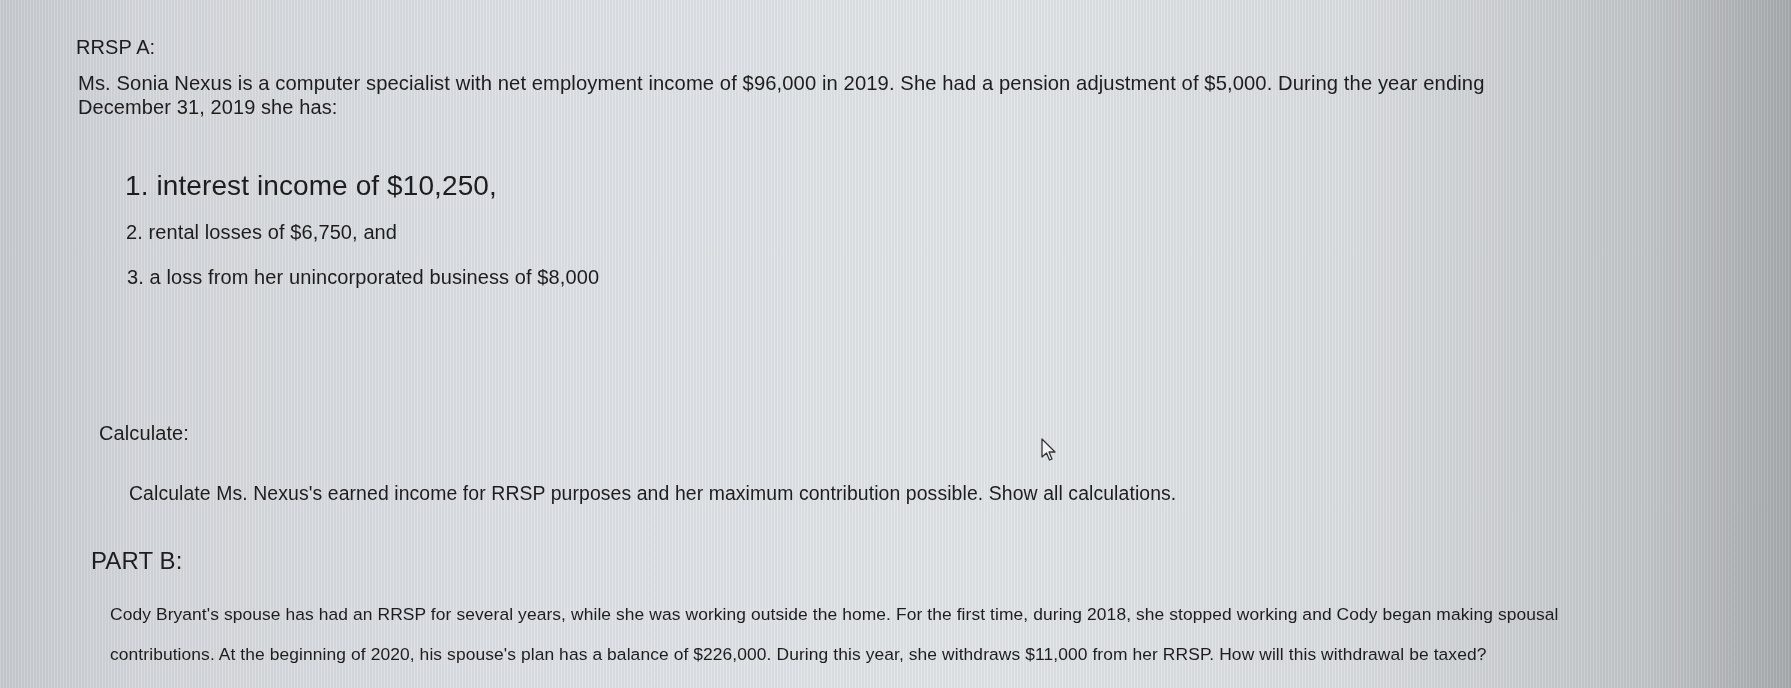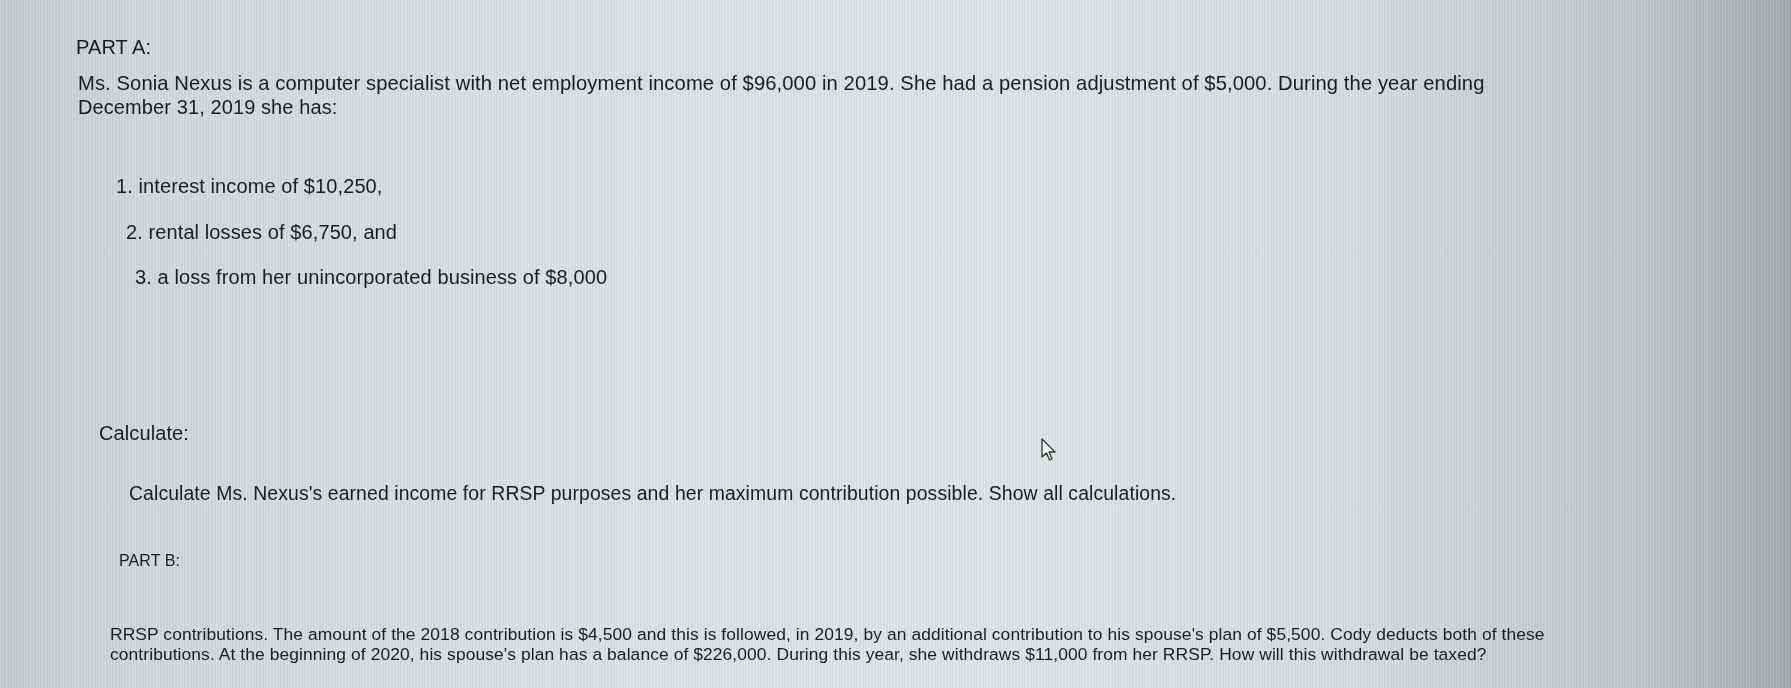--- a/index.html
+++ b/index.html
@@ -39,37 +39,37 @@
       top: 438px;
       width: 18px;
       height: 24px;
     }
   </style>
 </head>
 <body>
 
 <div class="doc">
 
-  <div class="t" style="left:76px; top:35px; font-size:20px;">PART A:</div>
+  <div class="t" style="left:76px; top:35px; font-size:20px;">RRSP A:</div>
 
   <div class="t" style="left:78px; top:71px; font-size:20.2px;">Ms. Sonia Nexus is a computer specialist with net employment income of $96,000 in 2019. She had a pension adjustment of $5,000.  During the year ending</div>
   <div class="t" style="left:78px; top:95px; font-size:20px;">December 31, 2019 she has:</div>
 
-  <div class="t" style="left:116px; top:174px; font-size:20px;">1. interest income of $10,250,</div>
+  <div class="t" style="left:125px; top:174px; font-size:28px;">1. interest income of $10,250,</div>
   <div class="t" style="left:126px; top:220px; font-size:20px;">2. rental losses of $6,750, and</div>
-  <div class="t" style="left:127px; top:265px; font-size:20px;margin-left:8px;">3. a loss from her unincorporated business of $8,000</div>
+  <div class="t" style="left:127px; top:265px; font-size:20px;">3. a loss from her unincorporated business of $8,000</div>
 
 
   <div class="t" style="left:99px; top:421px; font-size:20px;">Calculate:</div>
 
   <div class="t" style="left:101px; top:481px; font-size:19.4px;margin-left:28px;">Calculate Ms. Nexus's earned income for RRSP purposes and her maximum contribution possible. Show all calculations.</div>
 
-  <div class="t" style="left:119px; top:549px; font-size:16px;">PART B:</div>
+  <div class="t" style="left:91px; top:549px; font-size:24px;">PART B:</div>
 
-  <div class="t" style="left:110px; top:624px; font-size:17.4px; line-height:20px;">RRSP contributions.  The amount of the 2018 contribution is $4,500 and this is followed, in 2019, by an additional contribution to his spouse's plan of $5,500.  Cody deducts both of these</div>
+  <div class="t" style="left:110px; top:604px; font-size:17.4px; line-height:20px;">Cody Bryant's spouse has had an RRSP for several years, while she was working outside the home.  For the first time, during 2018, she stopped working and Cody began making spousal</div>
   <div class="t" style="left:110px; top:644px; font-size:17.4px; line-height:20px;text-align:right;">contributions. At the beginning of 2020, his spouse's plan has a balance of $226,000.  During this year, she withdraws $11,000 from her RRSP.  How will this withdrawal be taxed?</div>
 
   <div class="cursor">
     <svg width="18" height="24" viewBox="0 0 18 24">
       <path d="M2 1 L2 19 L6.5 15 L9.5 22 L12 21 L9 14 L15 14 Z" fill="#f2f3f4" stroke="#333" stroke-width="1.3" stroke-linejoin="round"></path>
     </svg>
   </div>
 
 </div>
 

